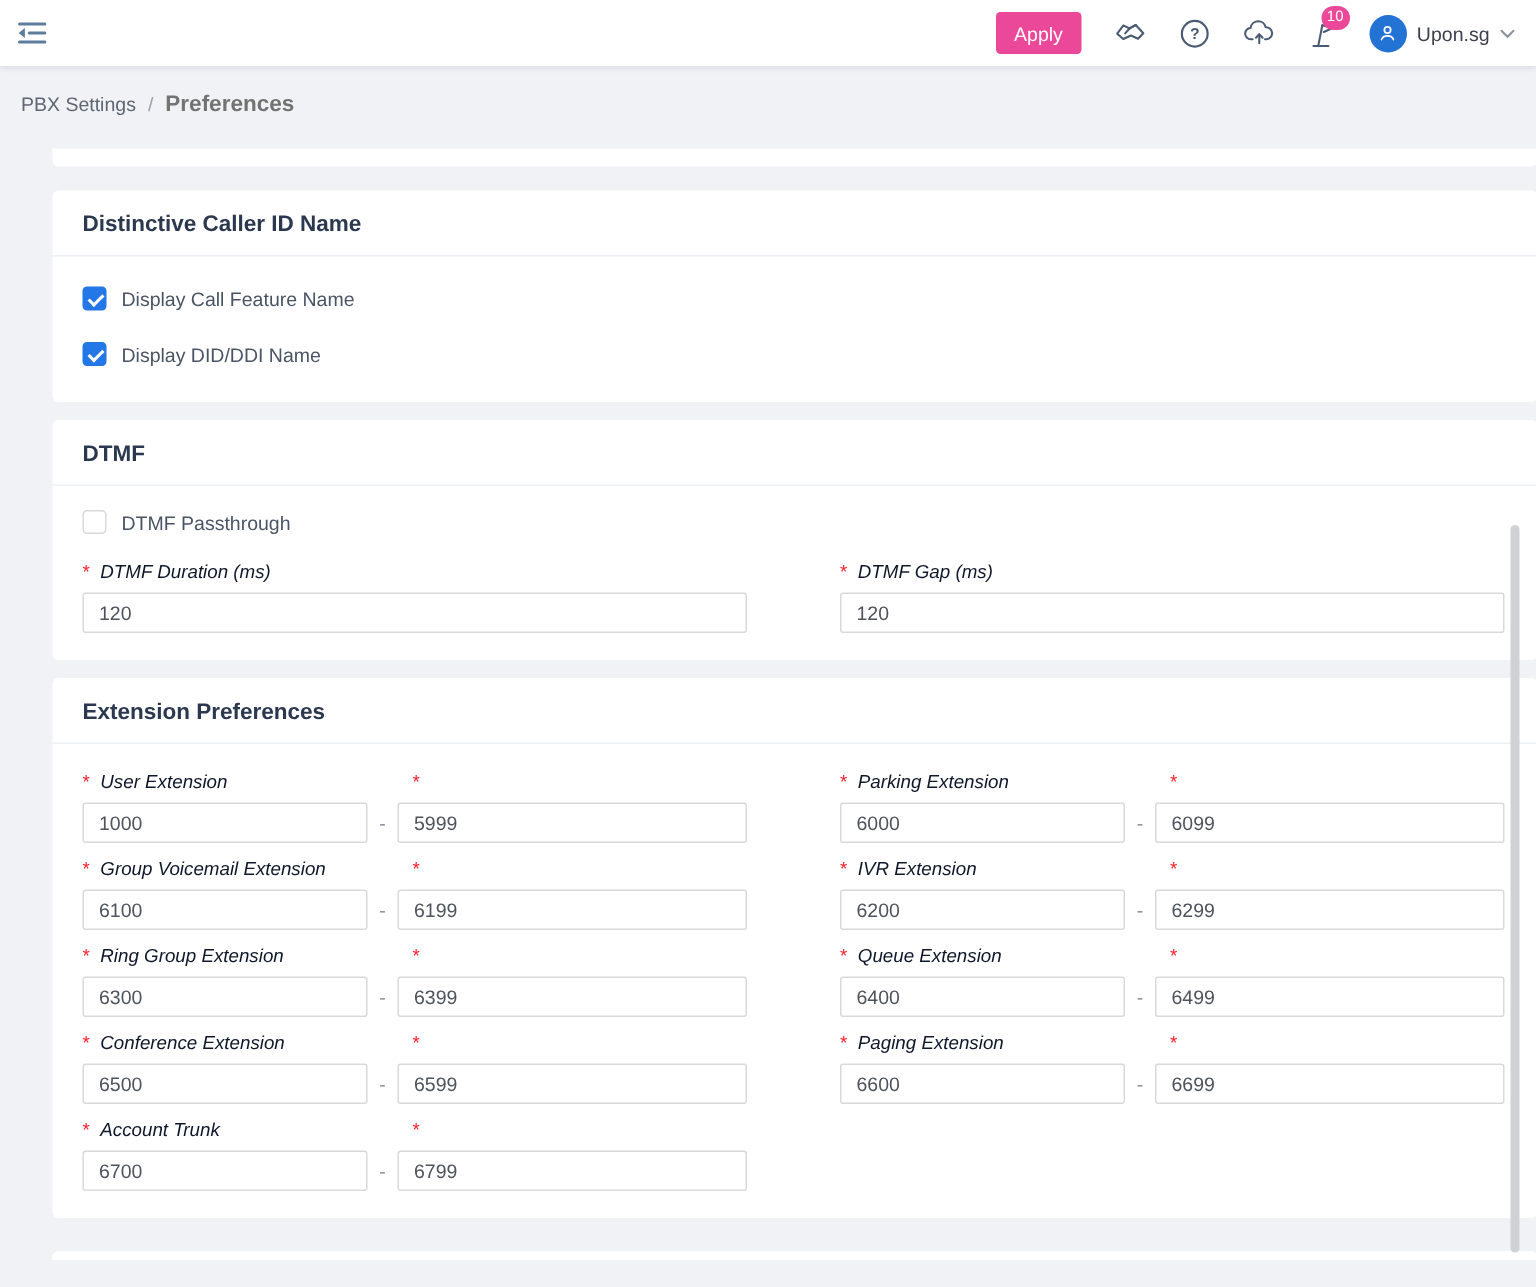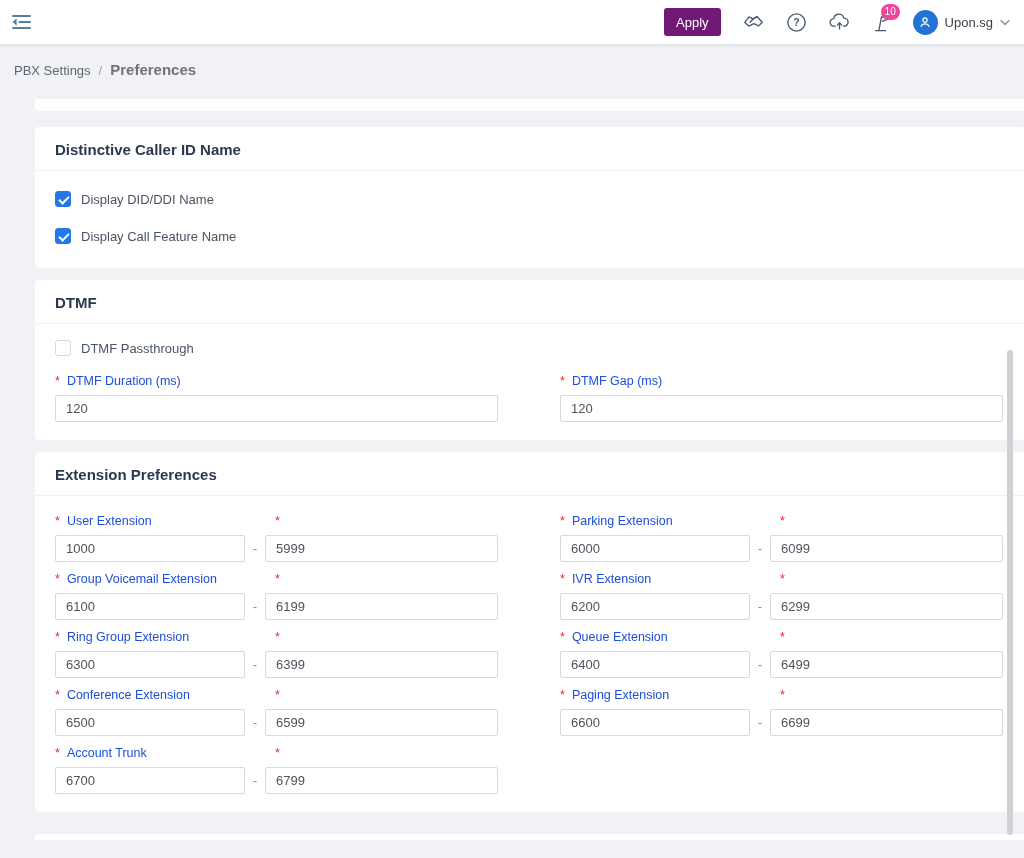--- a/index.html
+++ b/index.html
@@ -17,21 +17,21 @@
     height:44px; background:#fff;
     display:flex; align-items:center;
     padding:0 14px 0 12px;
     box-shadow:0 1px 4px rgba(0,21,41,.10);
     position:relative; z-index:5;
   }
   .collapse-btn { cursor:pointer; display:flex; align-items:center; }
   .tb-spacer { flex:1; }
   .tb-right { display:flex; align-items:center; gap:21px; }
   .apply-btn {
-    background:#701a75; color:#fff; border:none;
+    background:#ec4899; color:#fff; border:none;
     font-size:13px; font-family:inherit;
     height:28px; padding:0 12px; border-radius:3px; cursor:pointer;
   }
   .tbicon { display:flex; align-items:center; cursor:pointer; }
   .notif { position:relative; }
   .badge {
     position:absolute; top:-8px; left:9px;
     min-width:18px; height:16px; padding:0 4px;
     background:#ec4899; color:#fff; font-size:10px; line-height:16px;
     text-align:center; border-radius:8px;
@@ -73,21 +73,21 @@
     border:solid #fff; border-width:0 2px 2px 0;
     transform:rotate(45deg);
   }
   .check-label { font-size:13px; color:#4a5464; margin-left:10px; }
 
   .card-body-dtmf { padding:16px 22px 18px 20px; }
   .pass-row { margin-bottom:18px; }
   .fields-grid { display:grid; grid-template-columns:1fr 1fr; column-gap:62px; }
   .label-row { display:flex; align-items:baseline; margin-bottom:7px; }
   .ast { color:#f5222d; font-size:12.5px; margin-right:7px; }
-  .lbl { font-size:12.5px; color:#1d4ed8; }
+  .lbl { font-size:12.5px; color:#0f172a;font-style:italic; }
   .inp {
     height:27px; border:1px solid #d9d9d9; border-radius:2px;
     font-family:inherit; font-size:13px; color:#4e535c;
     padding:0 10px; width:100%; background:#fff; outline:none;
   }
 
   .card-body-ext { padding:18px 22px 18px 20px; }
   .ranges-grid { display:grid; grid-template-columns:1fr 1fr; column-gap:62px; row-gap:10px; }
   .range-item .field-label { flex:0 0 220px; display:flex; align-items:baseline; }
   .input-row { display:flex; align-items:center; }
@@ -176,25 +176,25 @@
 
 <div class="content">
 
   <div class="sliver-top"></div>
 
   <div class="card">
     <div class="card-title">Distinctive Caller ID Name</div>
     <div class="card-body-checks">
       <label class="check-row">
         <span class="checkbox checked"></span>
-        <span class="check-label">Display DID/DDI Name</span>
+        <span class="check-label">Display Call Feature Name</span>
       </label>
       <label class="check-row">
         <span class="checkbox checked"></span>
-        <span class="check-label">Display Call Feature Name</span>
+        <span class="check-label">Display DID/DDI Name</span>
       </label>
     </div>
   </div>
 
   <div class="card">
     <div class="card-title">DTMF</div>
     <div class="card-body-dtmf">
       <label class="check-row pass-row">
         <span class="checkbox"></span>
         <span class="check-label">DTMF Passthrough</span>

